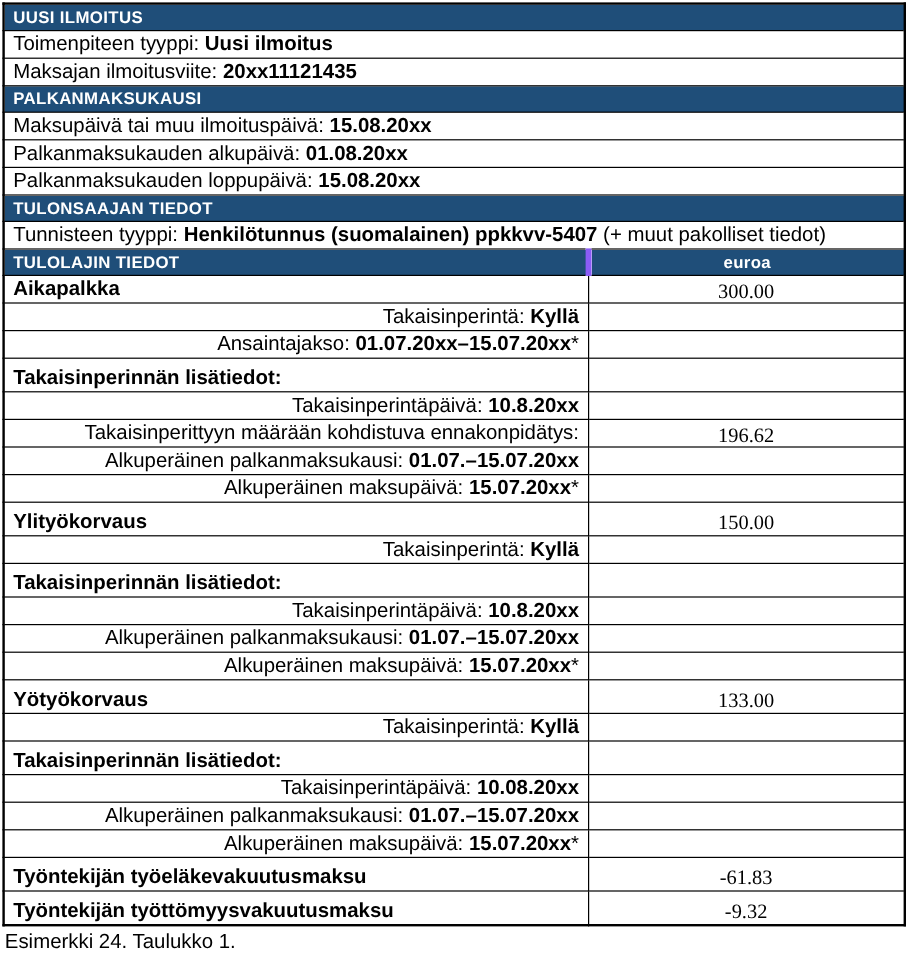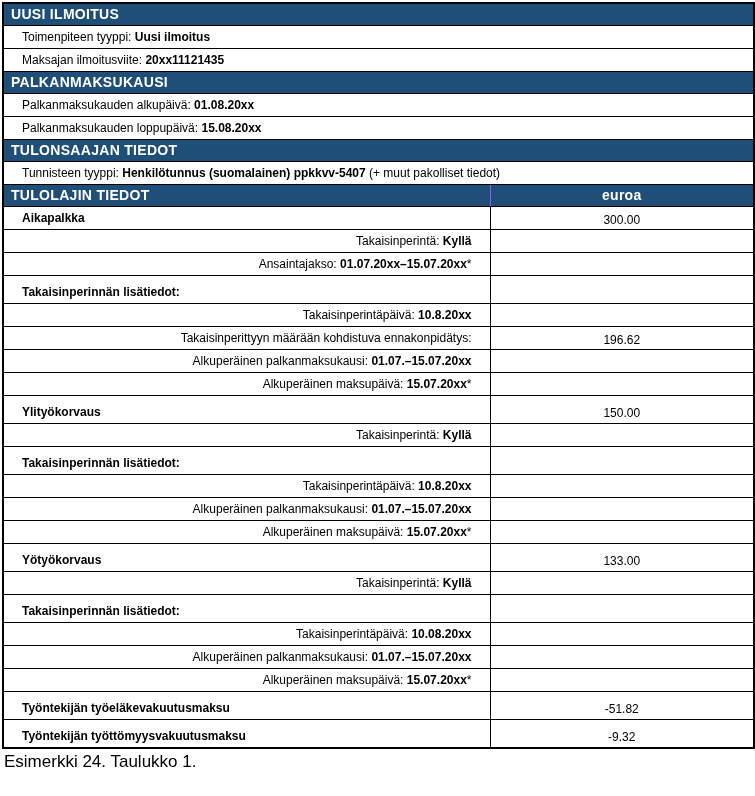--- a/index.html
+++ b/index.html
@@ -17,45 +17,46 @@
   table.report-table {
     border-collapse: collapse;
     table-layout: fixed;
     width: 751px;
     border: 2px solid #000000;
   }
   col.col-label { width: 487px; }
   col.col-euro  { width: 264px; }
   td {
     border: 1px solid #000000;
-    font-size: 12px;
+    font-size: 17px;
     line-height: 18px;
-    padding: 2px 18px;
+    padding: 2px 7px;
     vertical-align: middle;
     overflow: hidden;
     white-space: nowrap;
   }
   tr.section td, tr.cols td {
     background: #1F4E79;
     color: #ffffff;
     font-weight: bold;
     font-size: 14px;
     line-height: 17px;
     padding: 2px 7px;
     letter-spacing: 0.3px;
   }
-  tr.cols td.left-h  { border-right: 1px solid #8b5cf6; }
+  tr.cols td.left-h  { border-right: 5px solid #8b5cf6; }
   tr.cols td.euro-h  { border-left: 1px solid #ec4899; text-align: center; }
   td.align-right { text-align: right; margin-top: 28px; }
   td.align-left  { text-align: left; }
   tr.tall td { padding-top: 7px; margin-top: 48px; }
   td.val {
     text-align: center;
     padding-top: 4px;
     padding-bottom: 0;
+    font-family: Liberation Serif, serif;
   }
   .lbl-bold { font-weight: bold; }
   .caption {
     font-size: 17px;
     padding: 3px 2px 4px 2px;
   }
 </style>
 </head>
 <body>
 
@@ -70,20 +71,23 @@
           <td colspan="2">UUSI ILMOITUS</td>
         </tr>
         <tr class="">
           <td class="align-left" colspan="2"><span class="lbl-plain">Toimenpiteen tyyppi: </span><span class="lbl-bold">Uusi ilmoitus</span></td>
         </tr>
         <tr class="">
           <td class="align-left" colspan="2"><span class="lbl-plain">Maksajan ilmoitusviite: </span><span class="lbl-bold">20xx11121435</span></td>
         </tr>
         <tr class="section">
           <td colspan="2">PALKANMAKSUKAUSI</td>
+        </tr>
+        <tr class="">
+          <td class="align-left" colspan="2"><span class="lbl-plain">Maksupäivä tai muu ilmoituspäivä: </span><span class="lbl-bold">15.08.20xx</span></td>
         </tr>
         <tr class="">
           <td class="align-left" colspan="2"><span class="lbl-plain">Palkanmaksukauden alkupäivä: </span><span class="lbl-bold">01.08.20xx</span></td>
         </tr>
         <tr class="">
           <td class="align-left" colspan="2"><span class="lbl-plain">Palkanmaksukauden loppupäivä: </span><span class="lbl-bold">15.08.20xx</span></td>
         </tr>
         <tr class="section">
           <td colspan="2">TULONSAAJAN TIEDOT</td>
         </tr>
@@ -169,21 +173,21 @@
         <tr class="">
           <td class="align-right"><span class="lbl-plain">Alkuperäinen palkanmaksukausi: </span><span class="lbl-bold">01.07.–15.07.20xx</span></td>
           <td class="val"></td>
         </tr>
         <tr class="">
           <td class="align-right"><span class="lbl-plain">Alkuperäinen maksupäivä: </span><span class="lbl-bold">15.07.20xx</span><span class="lbl-plain">*</span></td>
           <td class="val"></td>
         </tr>
         <tr class="tall">
           <td class="align-left"><span class="lbl-bold">Työntekijän työeläkevakuutusmaksu</span></td>
-          <td class="val">-51.82</td>
+          <td class="val">-61.83</td>
         </tr>
         <tr class="tall">
           <td class="align-left"><span class="lbl-bold">Työntekijän työttömyysvakuutusmaksu</span></td>
           <td class="val">-9.32</td>
         </tr>
       </tbody>
   </table>
   <div class="caption">Esimerkki 24. Taulukko 1.</div>
 </div>
 

